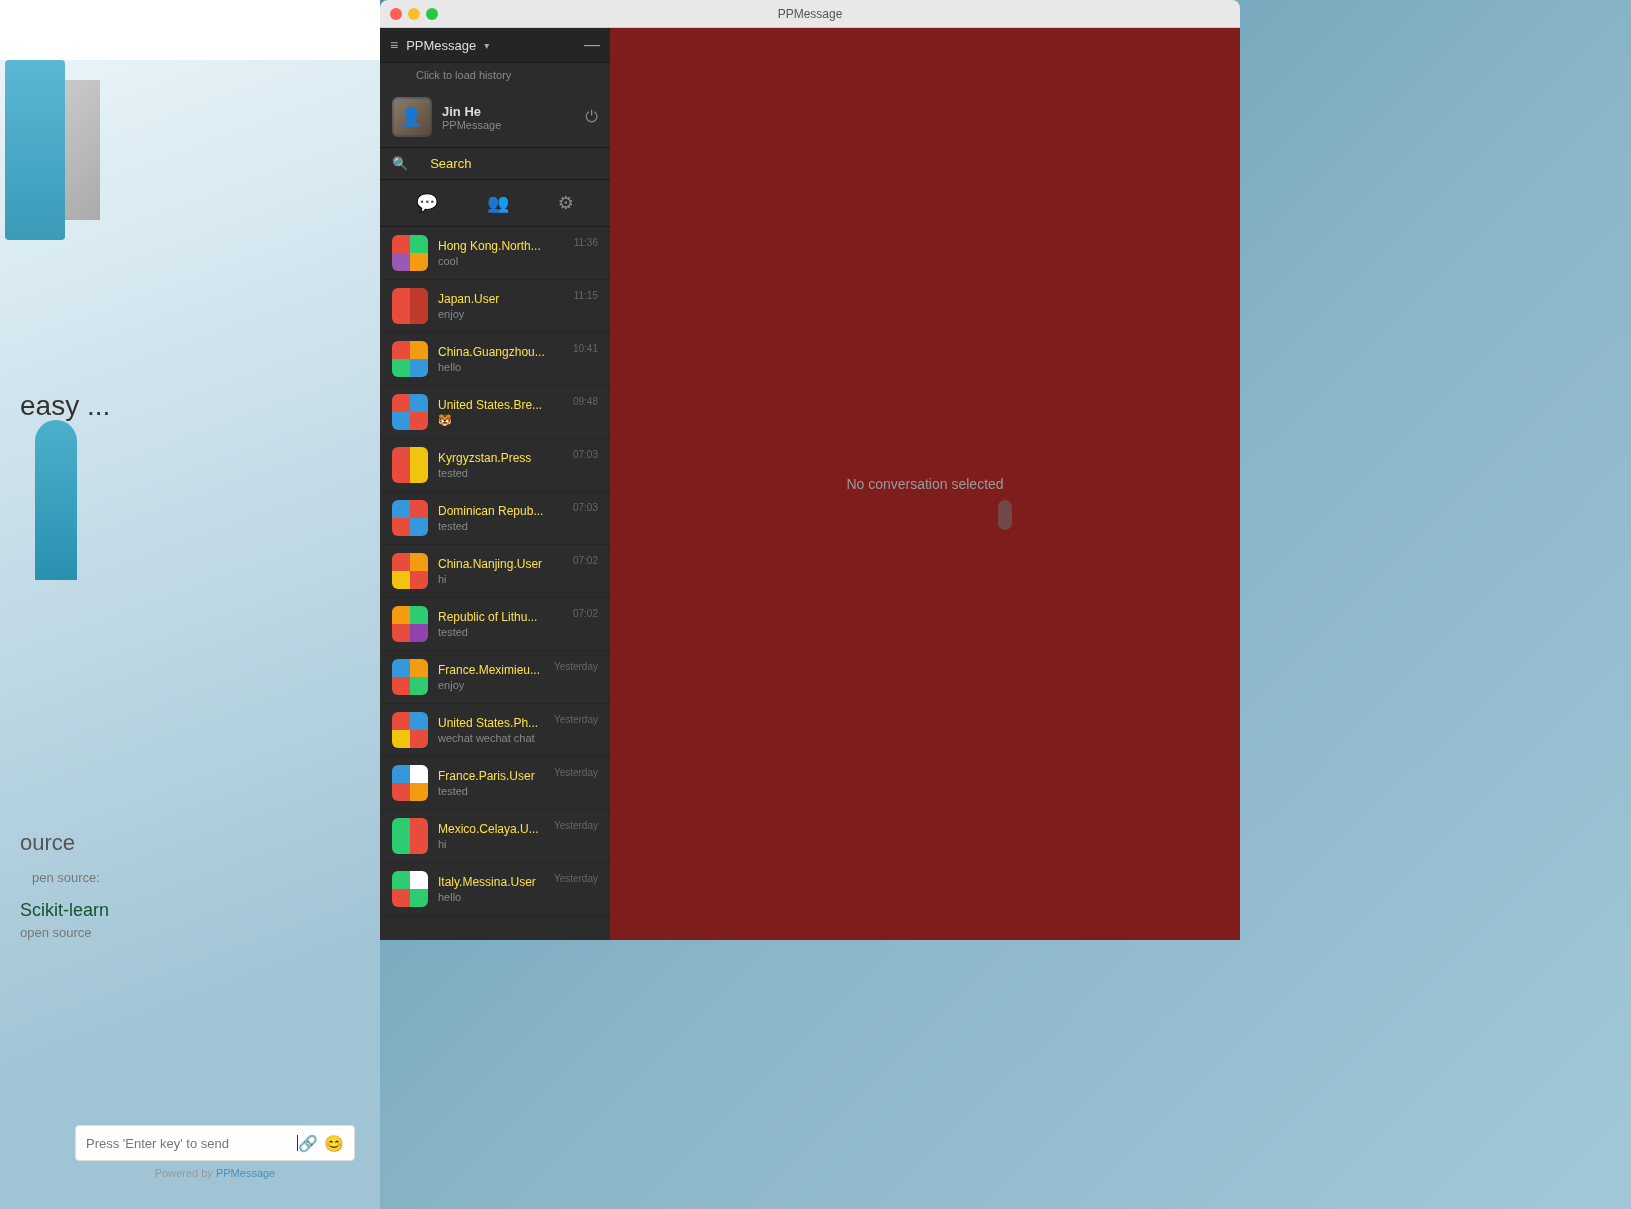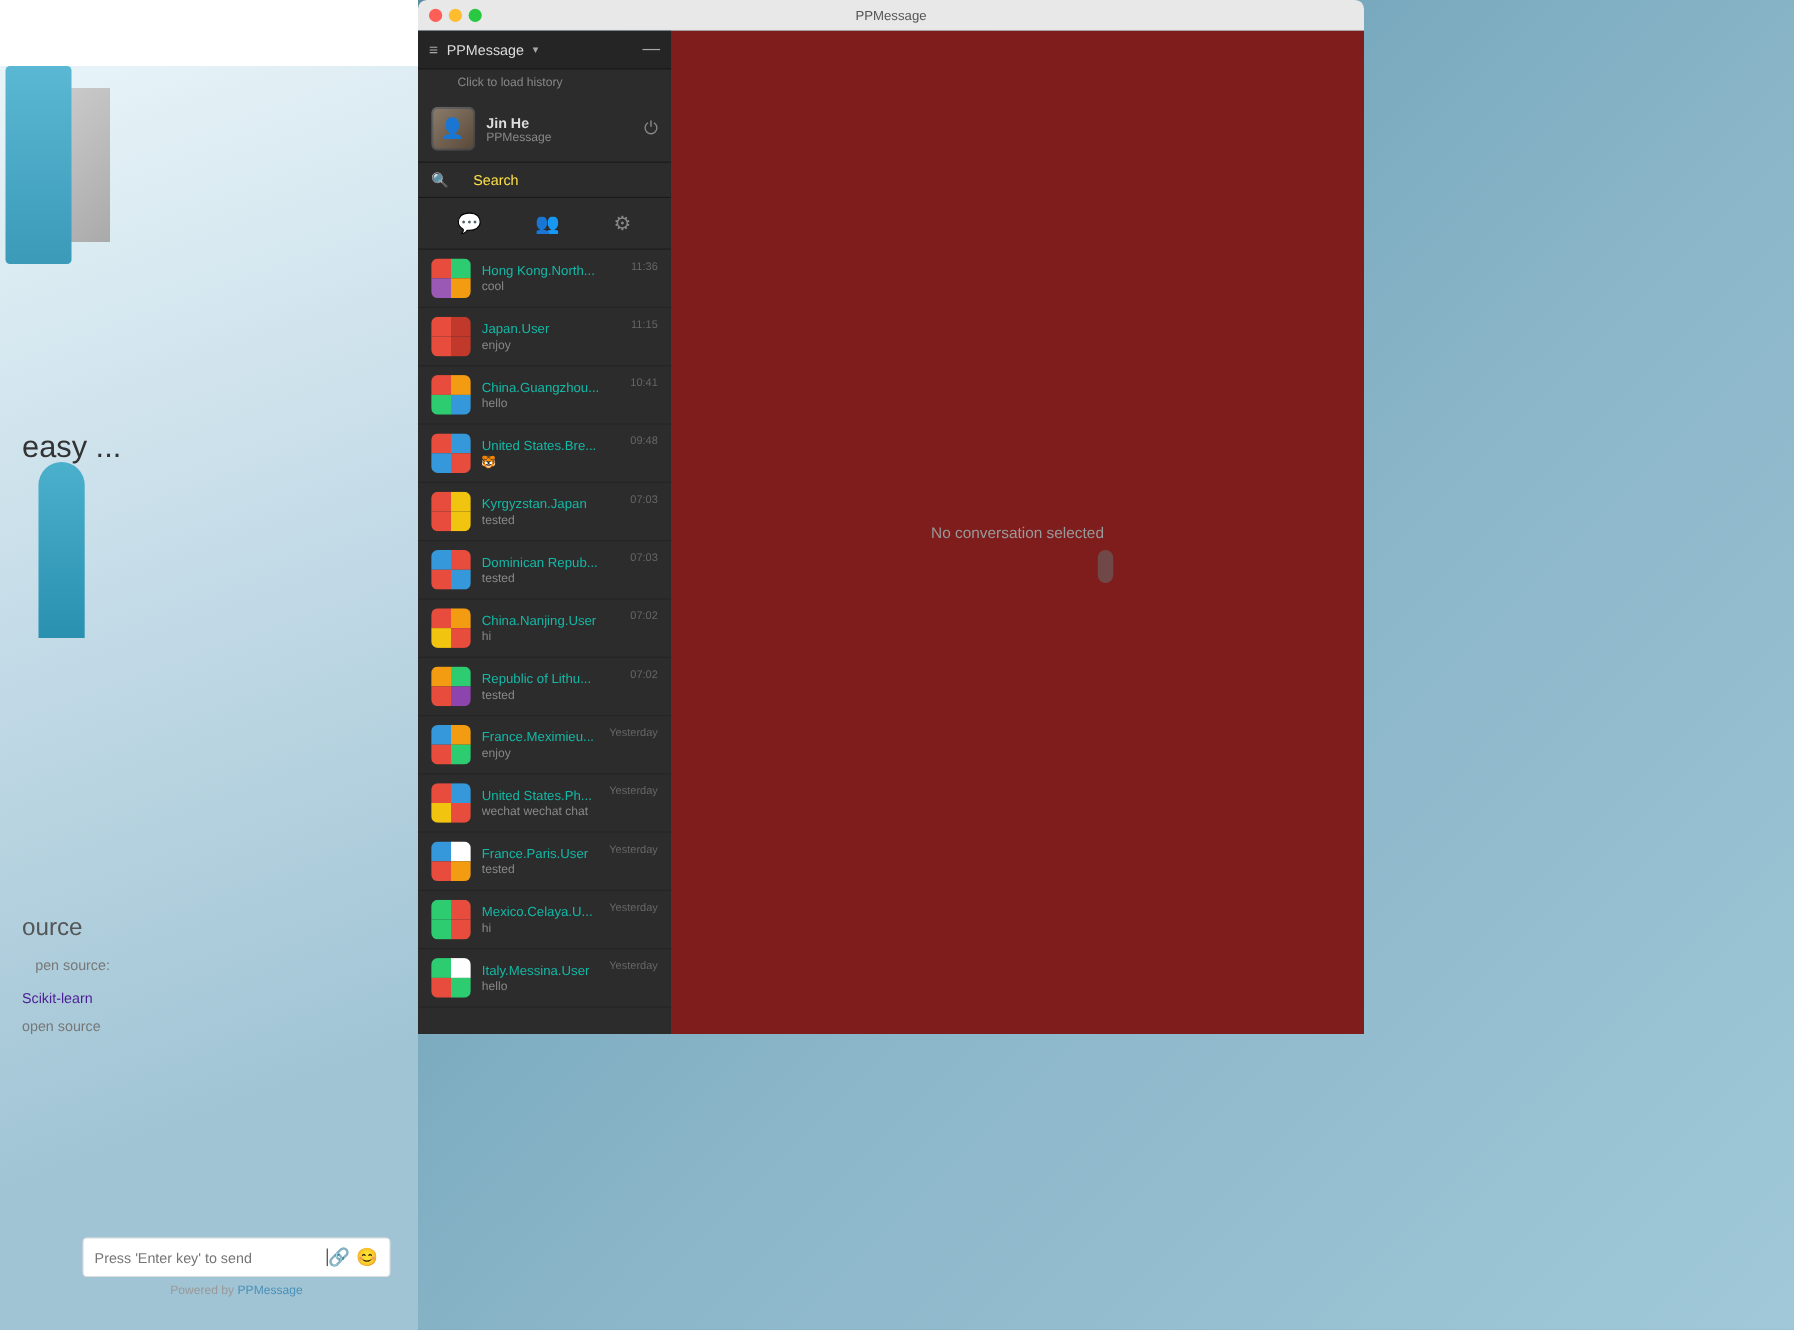--- a/index.html
+++ b/index.html
@@ -69,22 +69,22 @@
       top: 870px;
       left: 0;
       font-size: 13px;
       color: #777;
       padding: 0 32px;
     }
     .left-text-scikit {
       position: absolute;
       top: 900px;
       left: 0;
-      font-size: 13px;
-      color: #4c1d95;
+      font-size: 18px;
+      color: #14532d;
       padding: 0 20px;
     }
     .left-text-open2 {
       position: absolute;
       top: 925px;
       left: 0;
       font-size: 13px;
       color: #777;
       padding: 0 20px;
     }
@@ -454,21 +454,21 @@
     .av-it .conv-avatar-q3 { background: #e74c3c; }
     .av-it .conv-avatar-q4 { background: #2ecc71; }
 
     .conv-info {
       flex: 1;
       margin-left: 10px;
       overflow: hidden;
     }
     .conv-name {
       font-size: 12px;
-      color: #14b8a6;
+      color: #fde047;
       font-weight: 500;
       white-space: nowrap;
       overflow: hidden;
       text-overflow: ellipsis;
     }
     .conv-preview {
       font-size: 11px;
       color: #888;
       white-space: nowrap;
       overflow: hidden;
@@ -663,21 +663,21 @@
       <div class="conv-item av-kg">
         <div class="conv-avatar">
           <div class="conv-avatar-inner">
             <div class="conv-avatar-q1" style="background:#e74c3c"></div>
             <div class="conv-avatar-q2" style="background:#f1c40f"></div>
             <div class="conv-avatar-q3" style="background:#e74c3c"></div>
             <div class="conv-avatar-q4" style="background:#f1c40f"></div>
           </div>
         </div>
         <div class="conv-info">
-          <div class="conv-name">Kyrgyzstan.Japan</div>
+          <div class="conv-name">Kyrgyzstan.Press</div>
           <div class="conv-preview">tested</div>
         </div>
         <div class="conv-time">07:03</div>
       </div>
 
       <div class="conv-item av-dr">
         <div class="conv-avatar">
           <div class="conv-avatar-inner">
             <div class="conv-avatar-q1" style="background:#3498db"></div>
             <div class="conv-avatar-q2" style="background:#e74c3c"></div>

